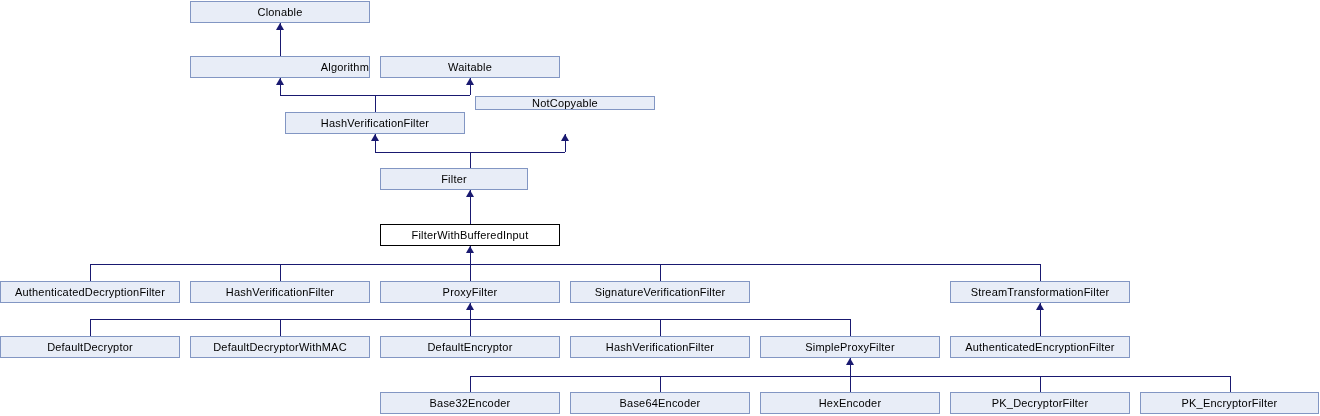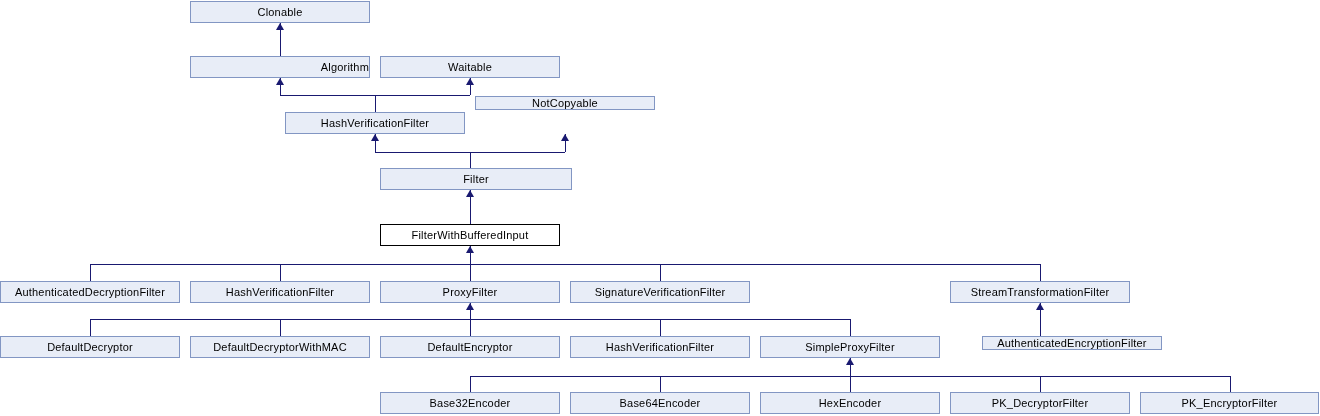--- a/index.html
+++ b/index.html
@@ -102,21 +102,21 @@
     </div>
     <div class="node" style="left: 380px; top: 56px; width: 180px; height: 22px;">
       <span>Waitable</span>
     </div>
     <div class="node" style="left: 285px; top: 112px; width: 180px; height: 22px;">
       <span>HashVerificationFilter</span>
     </div>
     <div class="node" style="left: 475px; top: 96px; width: 180px; height: 14px;">
       <span>NotCopyable</span>
     </div>
-    <div class="node" style="left: 380px; top: 168px; width: 192px; height: 22px;">
+    <div class="node" style="left: 380px; top: 168px; width: 148px; height: 22px;">
       <span>Filter</span>
     </div>
     <div class="node highlight" style="left: 380px; top: 224px; width: 180px; height: 22px;">
       <span>FilterWithBufferedInput</span>
     </div>
     <div class="node" style="left: 190px; top: 281px; width: 180px; height: 22px;">
       <span>HashVerificationFilter</span>
     </div>
     <div class="node" style="left: 0px; top: 281px; width: 180px; height: 22px;">
       <span>AuthenticatedDecryptionFilter</span>
@@ -138,21 +138,21 @@
     </div>
     <div class="node" style="left: 380px; top: 336px; width: 180px; height: 22px;">
       <span>DefaultEncryptor</span>
     </div>
     <div class="node" style="left: 570px; top: 336px; width: 180px; height: 22px;">
       <span>HashVerificationFilter</span>
     </div>
     <div class="node" style="left: 760px; top: 336px; width: 180px; height: 22px;">
       <span>SimpleProxyFilter</span>
     </div>
-    <div class="node" style="left: 950px; top: 336px; width: 180px; height: 14px; margin-left: 32px;">
+    <div class="node" style="left: 950px; top: 336px; width: 180px; height: 22px;">
       <span>AuthenticatedEncryptionFilter</span>
     </div>
     <div class="node" style="left: 380px; top: 392px; width: 180px; height: 22px;">
       <span>Base32Encoder</span>
     </div>
     <div class="node" style="left: 570px; top: 392px; width: 180px; height: 22px;">
       <span>Base64Encoder</span>
     </div>
     <div class="node" style="left: 760px; top: 392px; width: 180px; height: 22px;">
       <span>HexEncoder</span>

